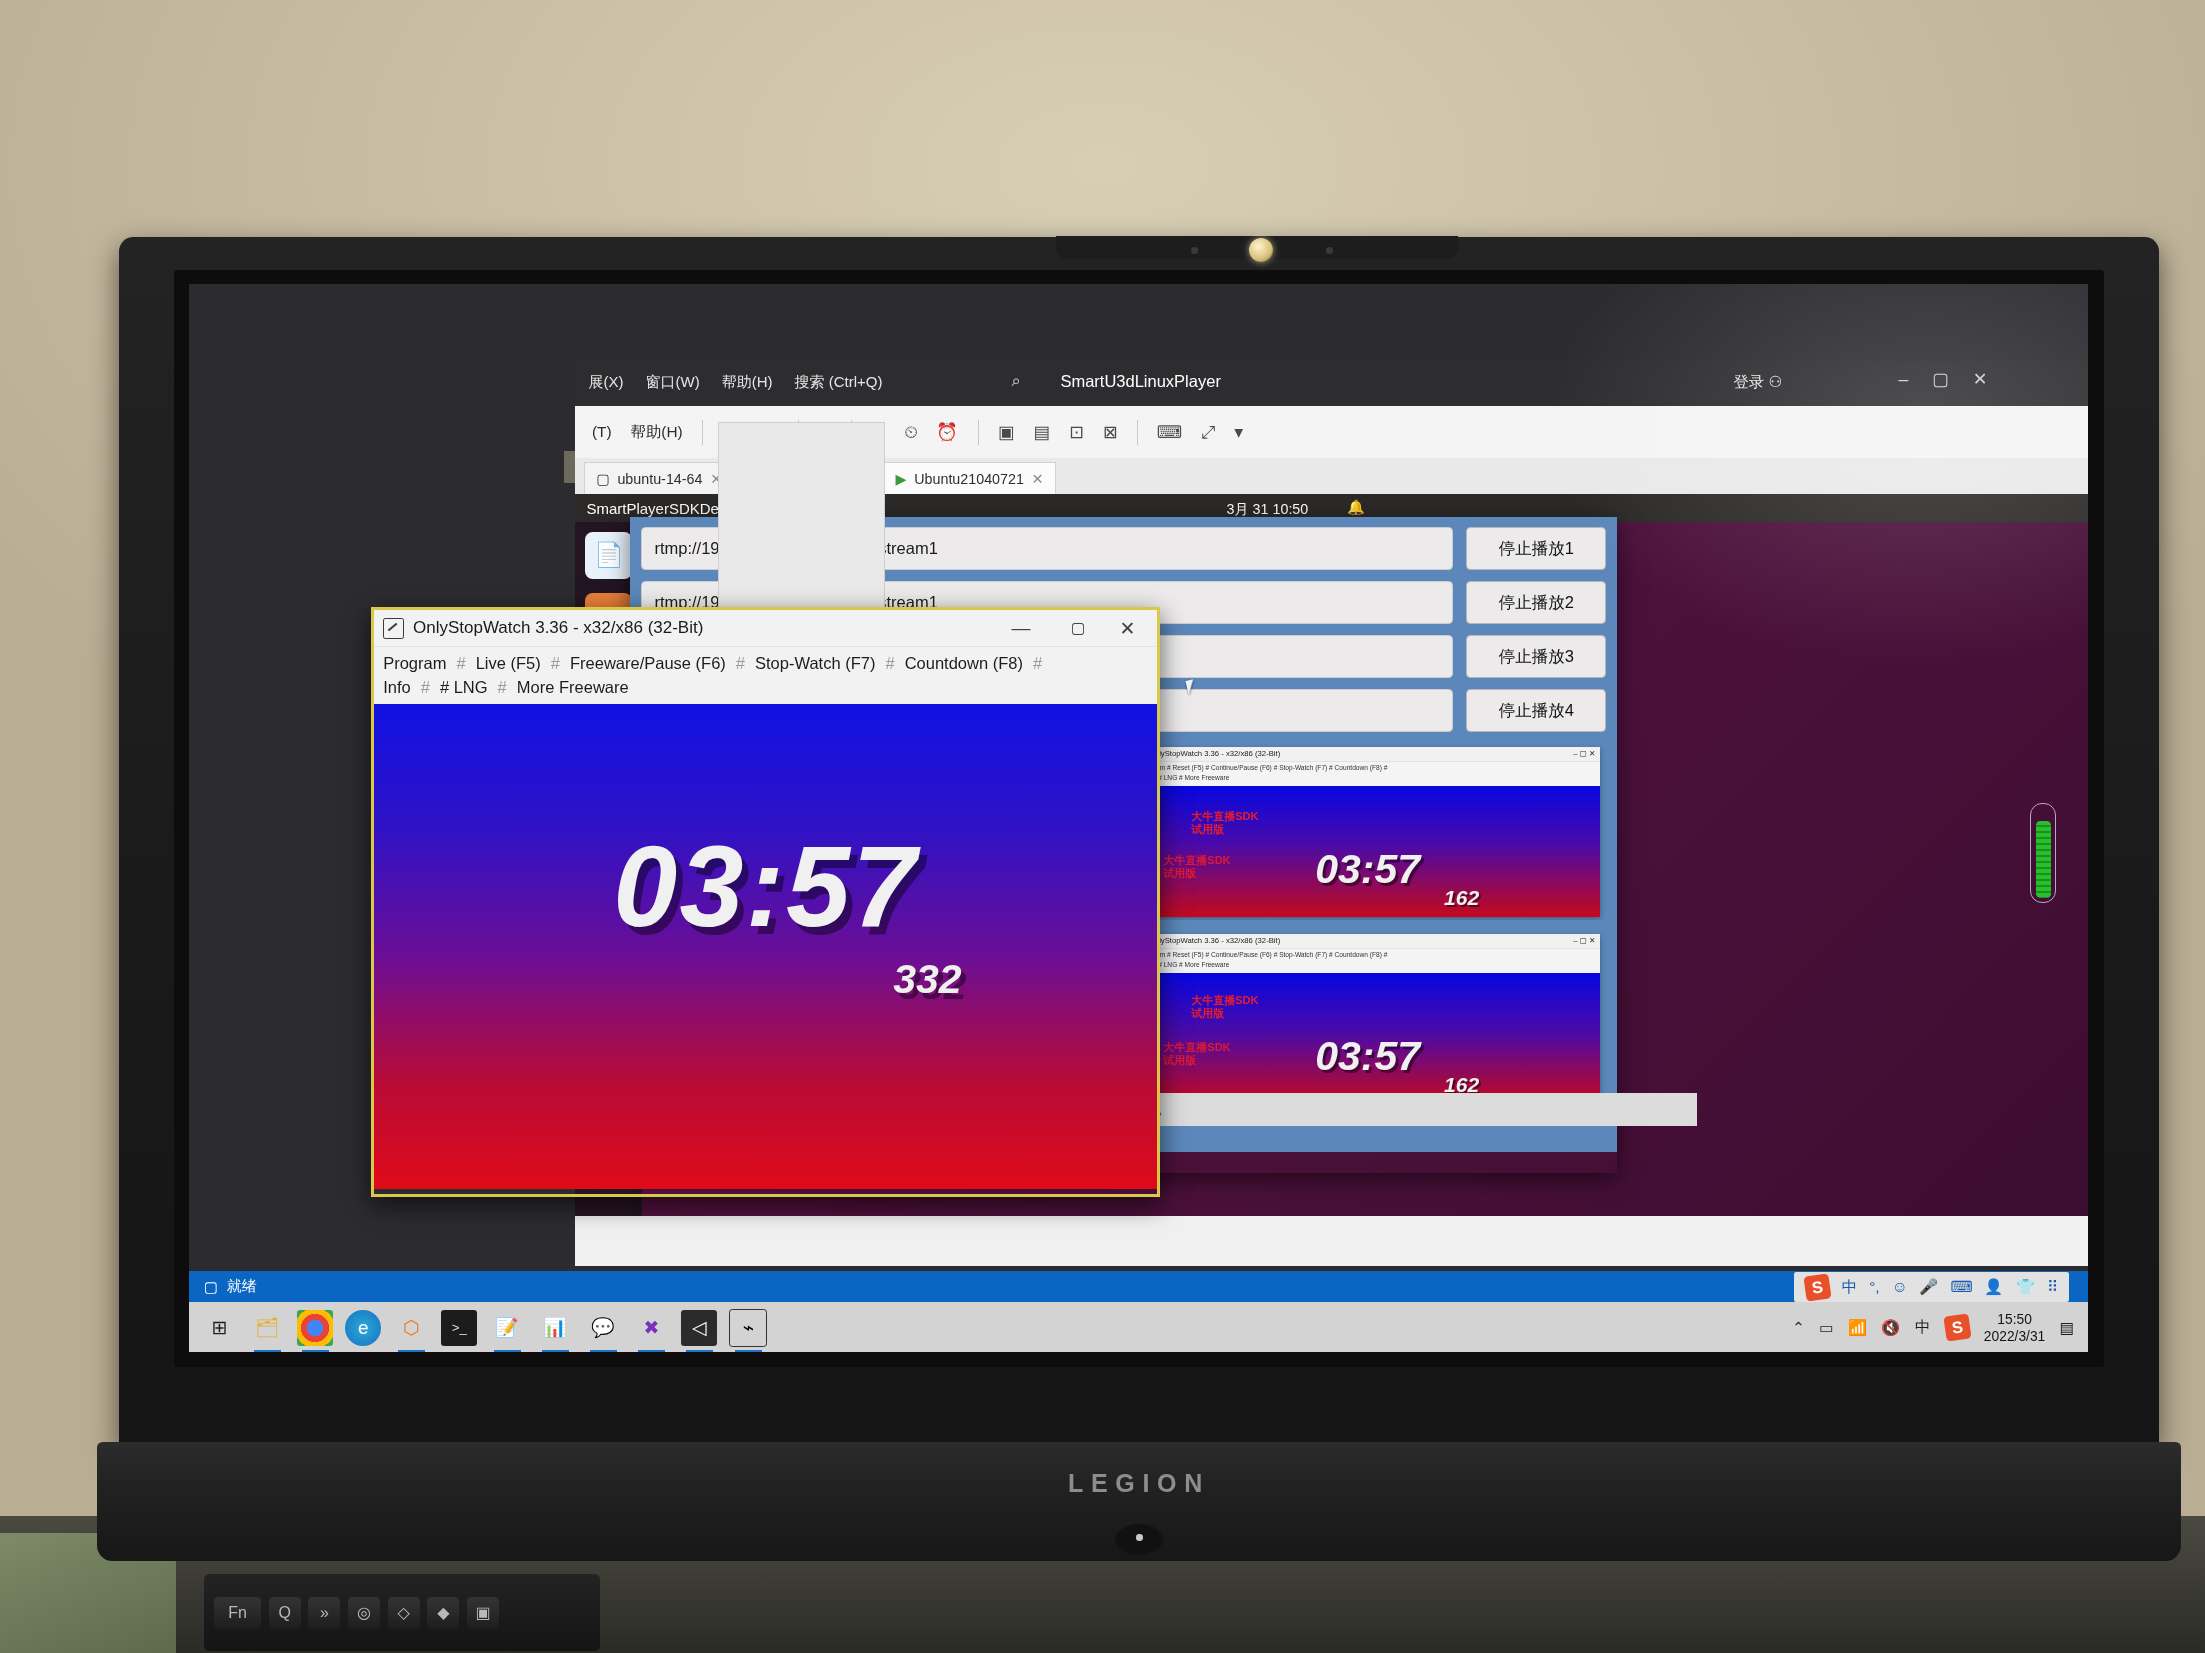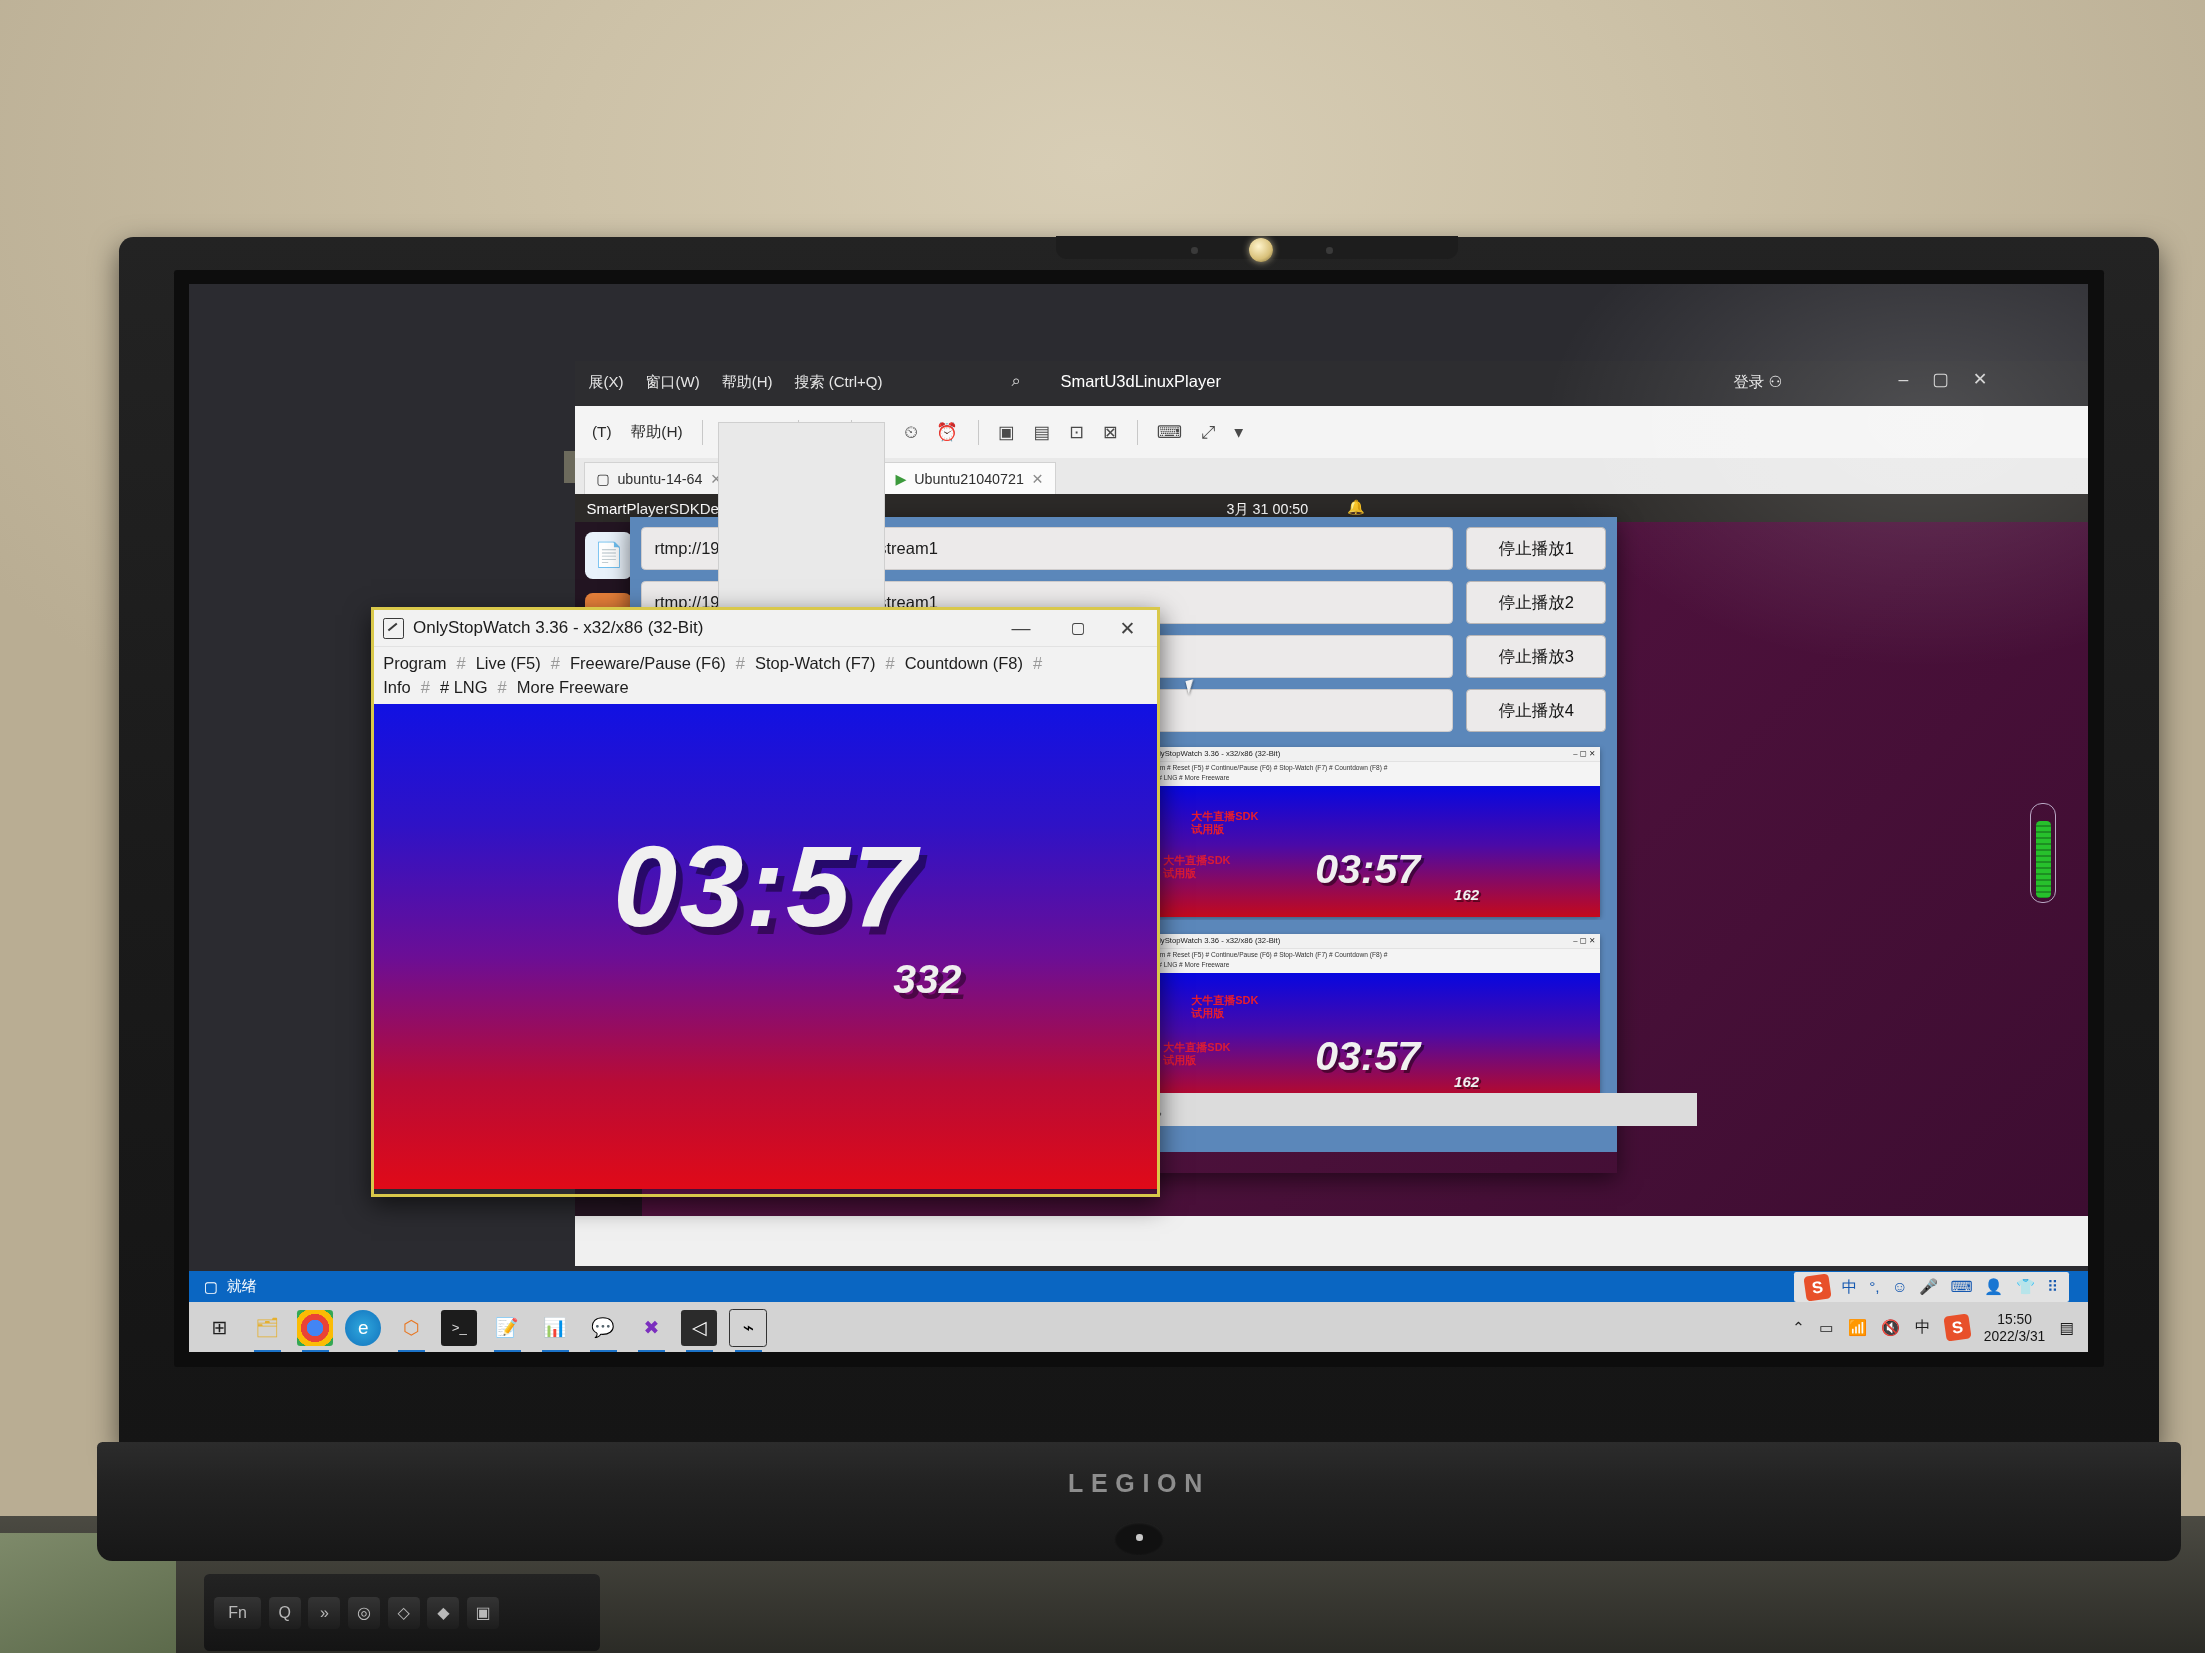--- a/index.html
+++ b/index.html
@@ -147,21 +147,21 @@
   .vwin{position:absolute;left:6.6px;top:3.3px;right:6.6px;bottom:3.3px;background:#fff;
     display:flex;flex-direction:column;box-shadow:0 1.7px 5.5px rgba(0,0,0,.35);}
   .vwin-title{height:14.3px;background:#f1f1f1;display:flex;align-items:center;gap:4.4px;
     padding:0 4.4px;font-size:7.7px;color:#222;border-bottom:0.6px solid #e2e2e2;}
   .vwin-menu{height:22px;background:#f4f4f4;font-size:6.6px;color:#333;padding:1.1px 4.4px;line-height:10px;}
   .vwin-body{flex:1;background:linear-gradient(180deg,#0707e0 0%,#4a0aa8 45%,#c4091c 100%);
     position:relative;}
   .vmark{position:absolute;color:#e81d2c;font-size:11px;line-height:13.2px;font-weight:bold;}
   .vtime{position:absolute;left:0;right:0;top:46%;text-align:center;color:#f0f0f0;
     font-size:41px;font-style:italic;font-weight:bold;text-shadow:2.8px 3.3px 0 rgba(0,0,0,.45);}
-  .vms{position:absolute;right:26%;top:76%;color:#f0f0f0;font-size:15px;font-style:italic;font-weight:bold;
+  .vms{position:absolute;right:26%;top:76%;color:#f0f0f0;font-size:21px;font-style:italic;font-weight:bold;
     text-shadow:2.2px 2.2px 0 rgba(0,0,0,.45);}
 
   
   #vm-hint{position:absolute;left:534px;top:809px;width:959px;height:33px;background:#dcdcdc;
     display:flex;align-items:center;padding-left:14.3px;color:#161616;font-size:15.4px;}
   
   #vm-whitepanel{position:absolute;left:529px;top:138px;width:165px;height:673px;background:#e9e9e9;
     border:0.6px solid #cfcfcf;}
   #vm-wp-scroll{position:absolute;left:534px;top:772px;width:158px;height:27.6px;background:#dfe3e6;
     display:flex;align-items:center;justify-content:space-between;padding:0 5.5px;color:#555;font-size:14.3px;}
@@ -367,21 +367,21 @@
                 <div class="vm-tab active">
                   <span style="color: rgb(60, 154, 60);">▶</span>
                   <span>Ubuntu21040721</span>
                   <span class="x">✕</span>
                 </div>
               </div>
 
             <div id="ubuntu">
               <div id="ub-topbar"></div>
               <span id="ub-app"><span>SmartPlayerSDKDemo.x86_64</span> ⌄</span>
-              <span id="ub-clock">3月 31  00:50</span>
+              <span id="ub-clock">3月 31  10:50</span>
               <span id="ub-bell">🔔</span>
 
               <div id="ub-dock">
                 <div class="dock-ic" style="background:#e9f2fb;color:#1976d2">📄</div>
                 <div class="dock-ic" style="background:#e8803a">A</div>
                 <div class="dock-ic" style="background:#1e9ad6;border-radius:50%">?</div>
                 <div class="dock-ic dock-run" style="background:#222">◁</div>
                 <div class="dock-ic dock-run" style="background:#3b3b3b">&gt;_</div>
                 <div class="dock-ic" style="background:transparent;font-size:21px">⣿</div>
               </div>

